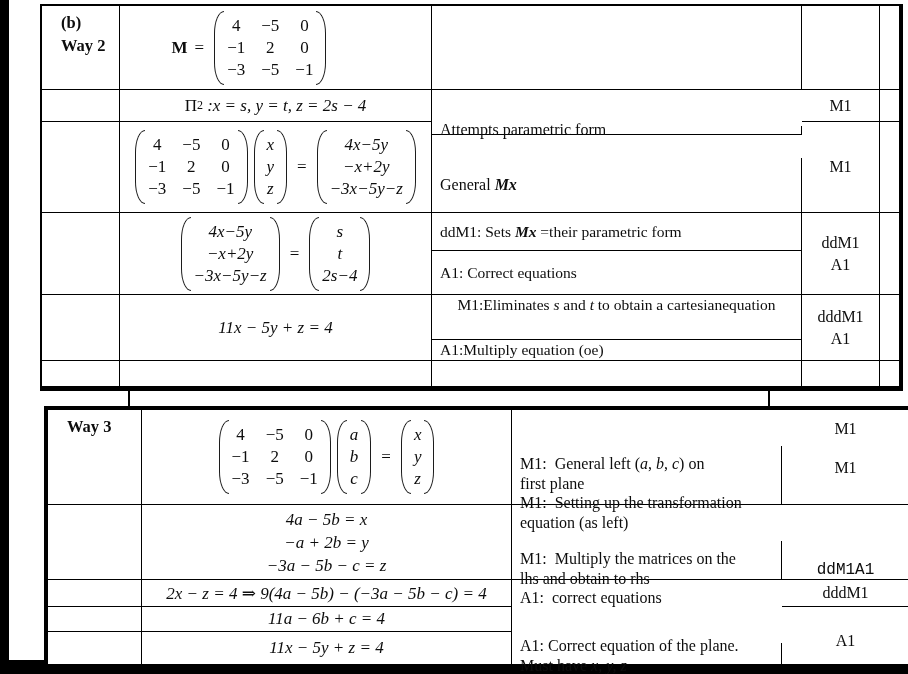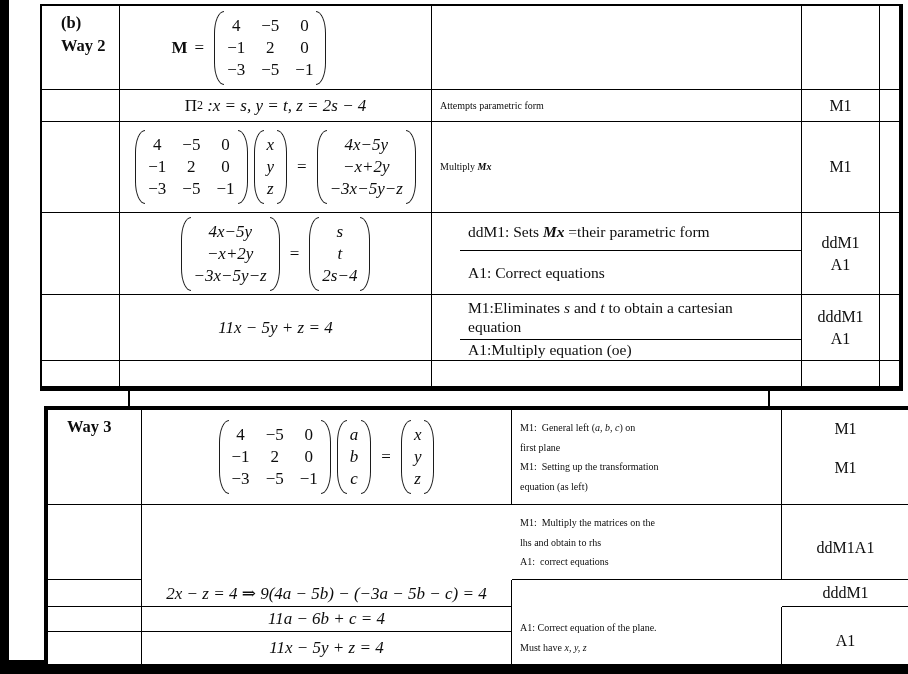--- a/index.html
+++ b/index.html
@@ -23,45 +23,45 @@
   .noR{border-right:none;}
   .noB{border-bottom:none;}
 
   .lblcell{flex-direction:column;align-items:flex-start;justify-content:flex-start;
            padding:7px 4px 0 19px;gap:3px;}
   .lbl{font-weight:bold;font-size:16.5px;}
 
   .work{font-size:17px;}
   .padR{padding-right:50px;}
 
-  .cmt{justify-content:flex-start;padding:4px 8px;font-size:10px;line-height:19.5px;}
+  .cmt{justify-content:flex-start;padding:4px 8px;font-size:16px;line-height:19.5px;margin-top:36px;}
   .cmt.top{align-items:flex-start;padding-top:8px;}
   .cmt.botalign{padding-bottom:0;}
   .ctext,.cline{white-space:pre-wrap;}
   .cline{display:block;}
   .bi{font-weight:bold;font-style:italic;}
   .bold{font-weight:bold;}
   .math{font-style:italic;}
   .mathc{font-style:italic;}
   .pi{font-style:normal;}
   .ssub{font-size:12px;}
 
   .mark{font-size:16px;text-align:center;}
   .mark.two{flex-direction:column;line-height:22px;text-align:right;}
   .mark.stack{flex-direction:column;justify-content:flex-start;align-items:center;
               padding-top:9px;line-height:19px;}
   .mark.stack .m2{margin-top:20px;}
-  .mark.topalign{align-items:center;padding-top:11px;}
+  .mark.topalign{align-items:flex-end;padding-top:11px;font-family:Liberation Mono, monospace;}
   .mark.midpush{padding-top:10px;}
 
   .split{flex-direction:column;align-items:stretch;justify-content:flex-start;
          padding:0;font-size:15.5px;line-height:19.5px;}
-  .split .sub{display:flex;align-items:center;padding:0 8px;border-bottom:1px solid #000;flex:0 0 auto;margin-left:28px;}
+  .split .sub{display:flex;align-items:center;padding:0 8px;border-bottom:1px solid #000;flex:0 0 auto;}
   .split .sub.last{border-bottom:none;flex:1;}
-  .split .sub.col{flex-direction:column;align-items:flex-start;justify-content:center;}
+  .split .sub.col{flex-direction:row;align-items:flex-start;justify-content:center;}
 
   .eqsn{margin:0 7px;}
   .mat{position:relative;display:inline-grid;justify-items:center;align-items:center;
        column-gap:16px;row-gap:0;padding:4px 13px;margin:0 3px;line-height:22px;}
   .mat::before,.mat::after{content:"";position:absolute;top:0;bottom:0;width:9px;
        border:1.5px solid #1c1c1c;}
   .mat::before{left:0;border-right:none;border-radius:100% 0 0 100% / 30% 0 0 30%;}
   .mat::after{right:0;border-left:none;border-radius:0 100% 100% 0 / 0 30% 30% 0;}
   .c3{grid-template-columns:auto auto auto;}
   .c1{grid-template-columns:auto;}
@@ -137,21 +137,21 @@
         <span class="mc it">z</span>
       </span>
       <span class="eqsn">=</span>
       <span class="mat c1">
         <span class="mc it">4x−5y</span>
         <span class="mc it">−x+2y</span>
         <span class="mc it">−3x−5y−z</span>
       </span>
     </div>
     <div class="td cmt" style="grid-area:3/3">
-      <span class="ctext">Multiply </span>
+      <span class="ctext">General </span>
         <span class="ctext bi">Mx</span>
     </div>
     <div class="td mark" style="grid-area:3/4">
       <span>M1</span>
     </div>
     <div class="td noR" style="grid-area:3/5"></div>
 
     <div class="td" style="grid-area:4/1"></div>
     <div class="td work" style="grid-area:4/2">
       <span class="mat c1">
@@ -244,20 +244,27 @@
         <div class="cline">M1:  Setting up the transformation</div>
         <div class="cline">equation (as left)</div>
       </div>
     </div>
     <div class="td mark stack noR" style="grid-area:1/4">
       <span>M1</span>
       <span class="m2">M1</span>
     </div>
 
     <div class="td" style="grid-area:2/1"></div>
+    <div class="td work" style="grid-area:2/2">
+      <div class="eqstack">
+        <span class="math">4a − 5b = x</span>
+        <span class="math">−a + 2b = y</span>
+        <span class="math">−3a − 5b − c = z</span>
+      </div>
+    </div>
     <div class="td cmt top" style="grid-area:2/3">
       <div>
         <div class="cline">M1:  Multiply the matrices on the</div>
         <div class="cline">lhs and obtain to rhs</div>
         <div class="cline">A1:  correct equations</div>
       </div>
     </div>
     <div class="td mark topalign noR" style="grid-area:2/4">
       <span>ddM1A1</span>
     </div>

